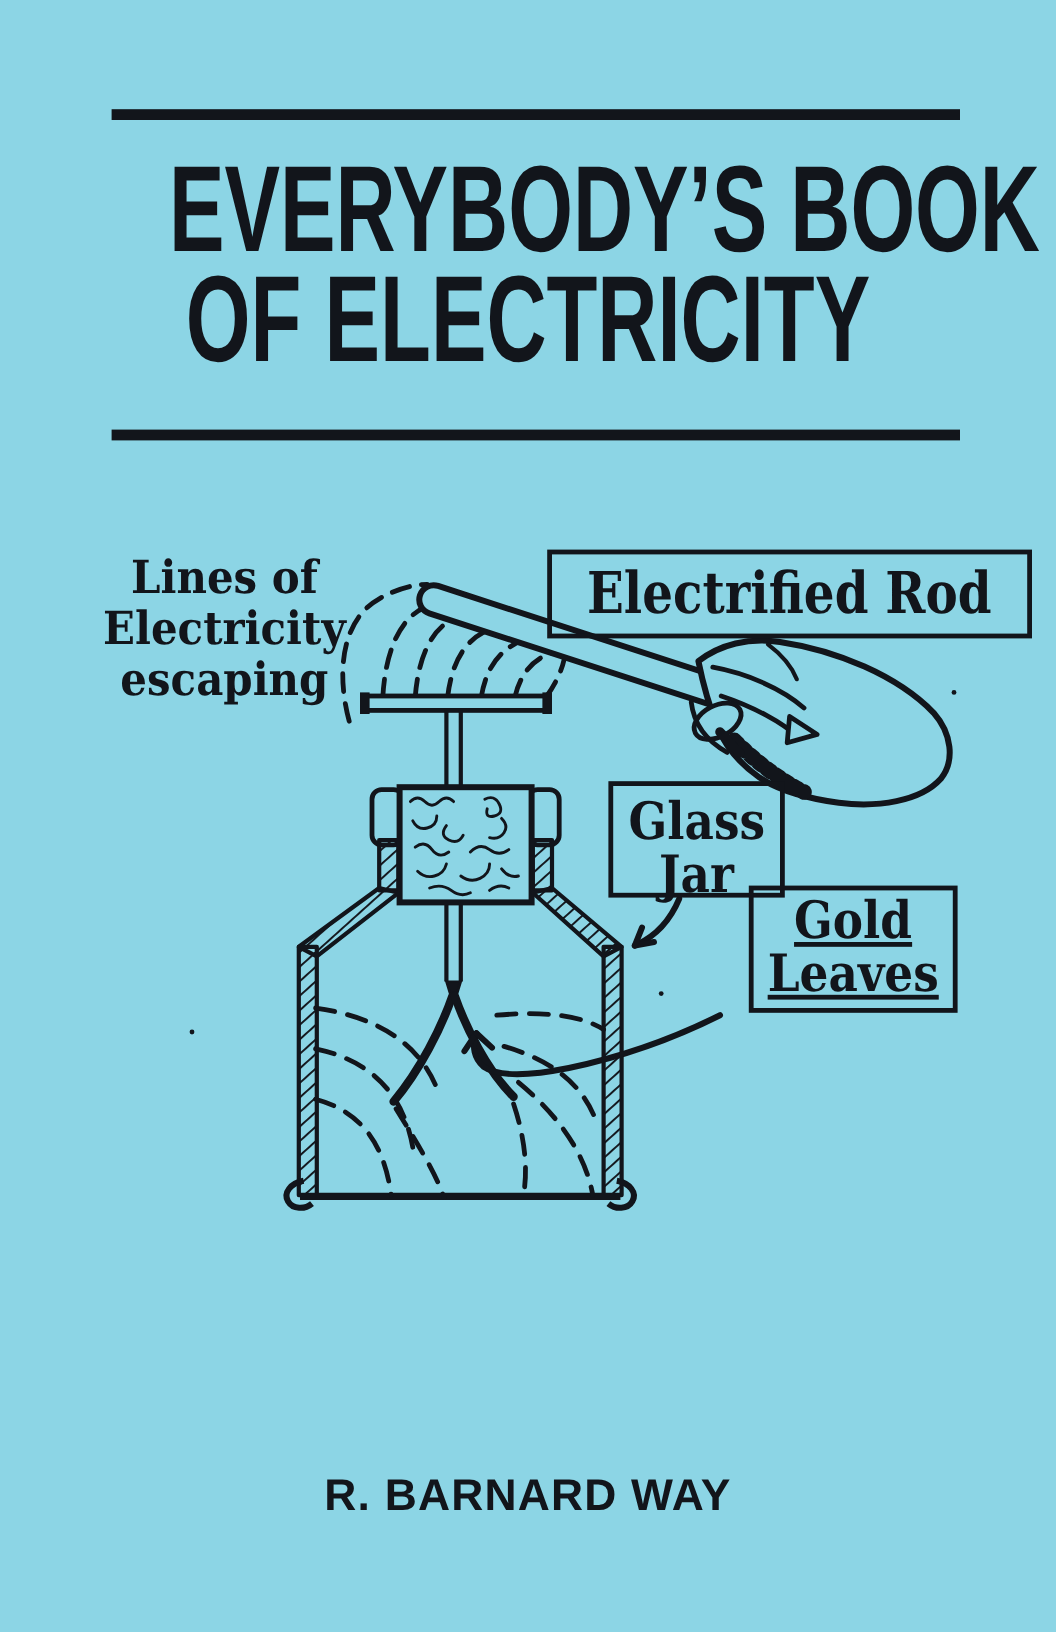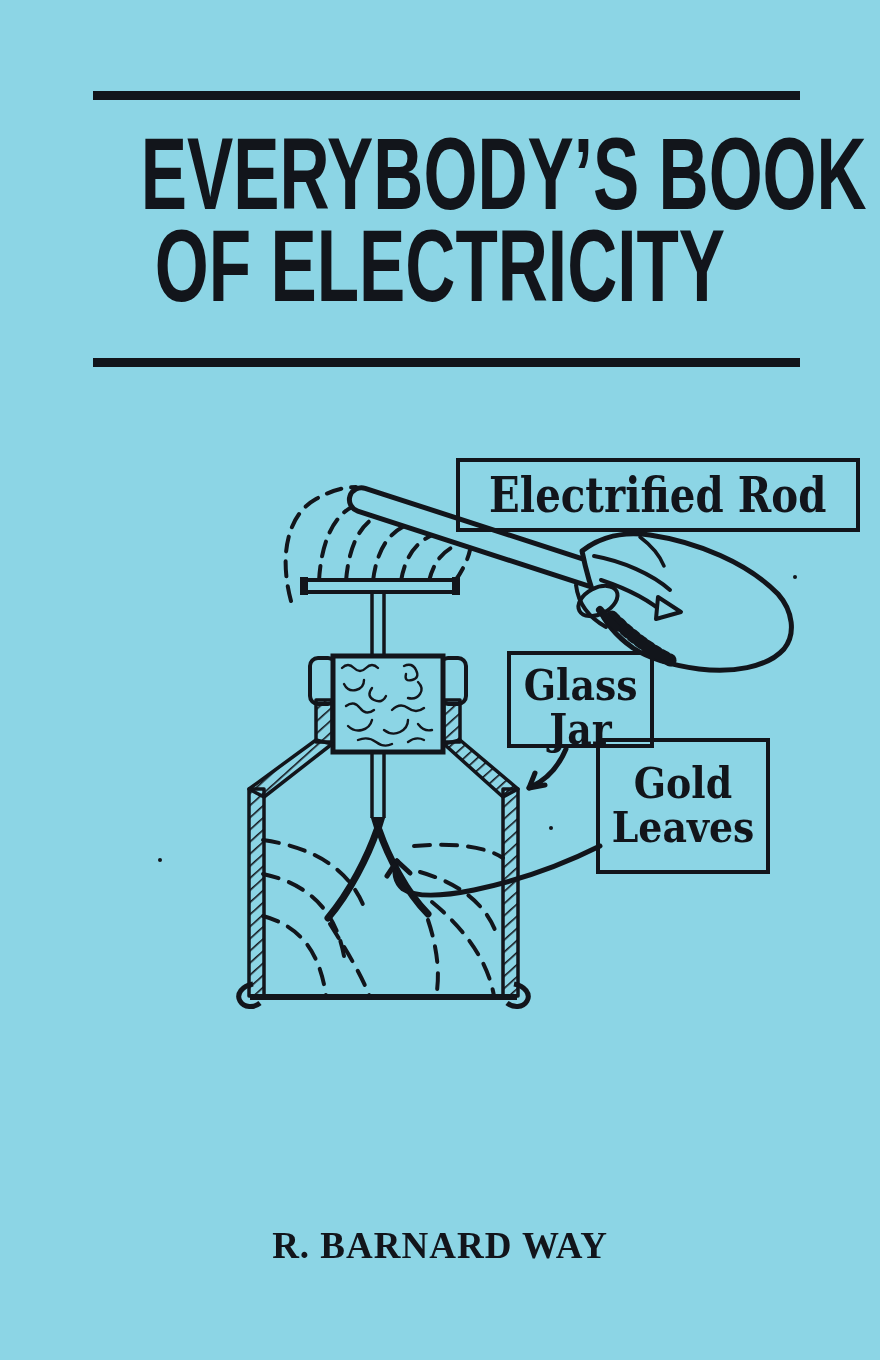--- a/index.html
+++ b/index.html
@@ -24,42 +24,42 @@
   .title{
     position:absolute;left:0;top:128px;width:880px;margin:0;
     text-align:center;
     font-size:102px;line-height:92px;font-weight:700;
     letter-spacing:0px;
   }
   .tline{display:block;transform:scaleX(.68);transform-origin:50% 50%;white-space:nowrap;}
   .author{
     position:absolute;left:0;top:1226px;width:880px;
     text-align:center;
-    font-size:37px;line-height:1.1;font-weight:700;letter-spacing:1px;font-family:Liberation Serif, serif;
+    font-size:37px;line-height:1.1;font-weight:700;letter-spacing:1px;
   }
   .illustration{position:absolute;left:0;top:0;width:880px;height:1360px;}
   .hand-label{
     position:absolute;
     font-family:"DejaVu Serif",serif;font-weight:700;color:var(--ink);
     text-align:center;
   }
   .hand-label span{display:block;transform:scaleX(.92);transform-origin:50% 50%;white-space:nowrap;}
   .lines-label{left:68px;top:460px;width:238px;font-size:38px;line-height:1.12;}
   .labelbox{
     position:absolute;border:4px solid var(--ink);
     display:flex;flex-direction:column;align-items:center;justify-content:center;
     font-family:"DejaVu Serif",serif;font-weight:700;color:var(--ink);
     background:transparent;box-sizing:border-box;
   }
   .labelbox span{display:block;line-height:1.02;transform:scaleX(.88);transform-origin:50% 50%;white-space:nowrap;}
   .rod-box{left:456px;top:458px;width:404px;height:74px;}
   .rod-box span{font-size:48px;transform:scaleX(.84);}
   .jar-box{left:507px;top:651px;width:147px;height:97px;padding-top:16px;}
   .jar-box span{font-size:43px;}
-  .leaves-box{left:596px;top:738px;width:174px;height:136px;}
+  .leaves-box{left:624px;top:738px;width:174px;height:106px;text-decoration:underline;}
   .leaves-box span{font-size:43px;}
 </style>
 </head>
 <body>
 
 <div class="cover">
 
   <div class="rule rule-top"></div>
 
   <h1 class="title">
@@ -177,20 +177,25 @@
       <path d="M 600,610 C 606,617 612,623 618,629" fill="none" stroke-width="8" stroke-dasharray="3 4"></path>
     </g>
 
     <g fill="#12151b">
       <circle cx="795" cy="577" r="2"></circle>
       <circle cx="551" cy="828" r="2"></circle>
       <circle cx="160" cy="860" r="2"></circle>
     </g>
   </svg>
 
+  <div class="hand-label lines-label">
+      <span>Lines of</span>
+      <span>Electricity</span>
+      <span>escaping</span>
+    </div>
 
   <div class="labelbox rod-box">
       <span>Electrified Rod</span>
     </div>
 
   <div class="labelbox jar-box">
       <span>Glass</span>
       <span>Jar</span>
     </div>
 

